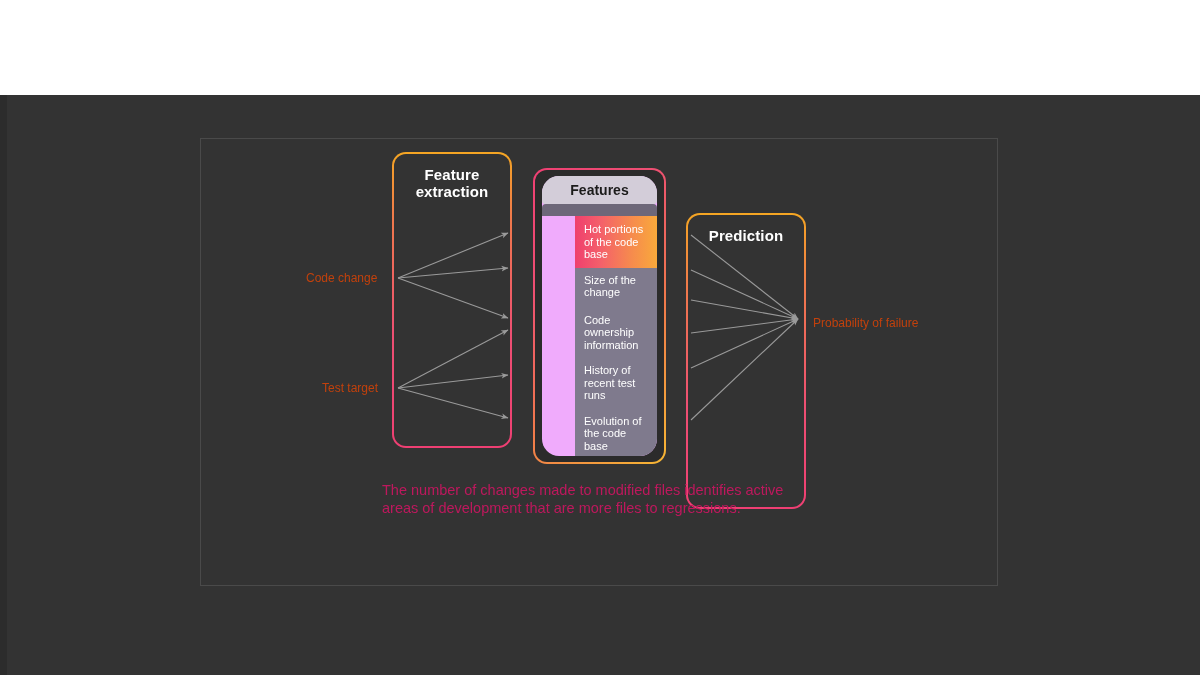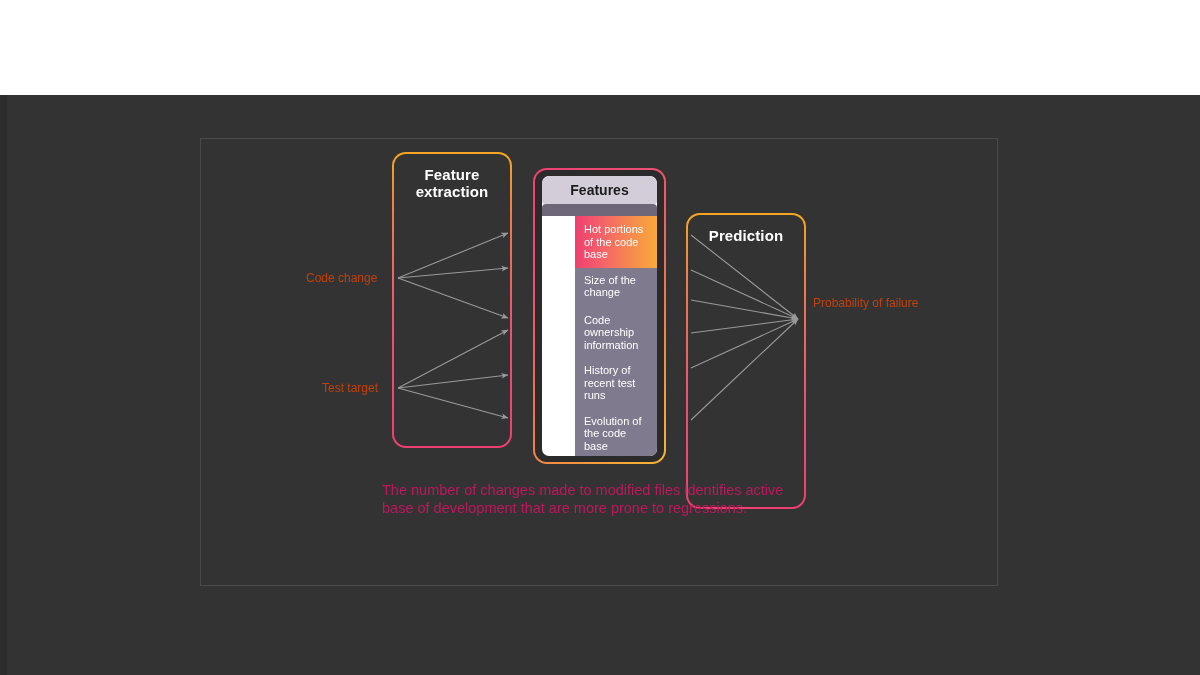--- a/index.html
+++ b/index.html
@@ -59,23 +59,23 @@
   #panel-features {
     left: 533px; top: 168px; width: 133px; height: 296px;
     background: linear-gradient(135deg, #ef3f73 0%, #ee4f73 28%, #f07a4b 62%, #f7b733 100%);
   }
   #panel-features .panel-inner { background: #2b2b2b; }
 
   
   .features-card {
     position: absolute;
     left: 7px; top: 6px; right: 7px; bottom: 6px;
-    border-radius: 7px;
+    border-radius: 17px;
     overflow: hidden;
-    background: #ffffff;
+    background: #f0abfc;
   }
   .features-head {
     height: 28px;
     background: #d3cdd9;
     color: #1b1b1b;
     font-size: 14px;
     font-weight: bold;
     display: flex; align-items: center; justify-content: center;
     border-radius: 8px 8px 3px 3px;
   }
@@ -102,21 +102,21 @@
   
   .side-label {
     position: absolute;
     color: #c2410c;
     font-size: 12px;
     line-height: 14px;
     white-space: nowrap;
   }
   #label-code-change { left: 306px; top: 271px; }
   #label-test-target { left: 322px; top: 381px; }
-  #label-probability { left: 813px; top: 296px; }
+  #label-probability { left: 813px; top: 316px; }
 
   
   #arrows { position: absolute; left: 0; top: 0; width: 1200px; height: 675px; pointer-events: none; }
 
   
   .caption {
     position: absolute;
     left: 382px; top: 481px; width: 470px;
     color: #be185d;
     font-size: 14.5px;
@@ -187,16 +187,16 @@
         <line x1="691" y1="270" x2="798" y2="319"></line>
         <line x1="691" y1="300" x2="798" y2="319"></line>
         <line x1="691" y1="333" x2="798" y2="319"></line>
         <line x1="691" y1="368" x2="798" y2="319"></line>
         <line x1="691" y1="420" x2="798" y2="319"></line>
       </g>
   </svg>
 
   <div class="caption">
     <span class="l1">The number of changes made to modified files identifies active</span>
-    <span class="l2">base of development that are more prone to regressions.</span>
+    <span class="l2">areas of development that are more files to regressions.</span>
   </div>
 
 </div>
 
 </body></html>

